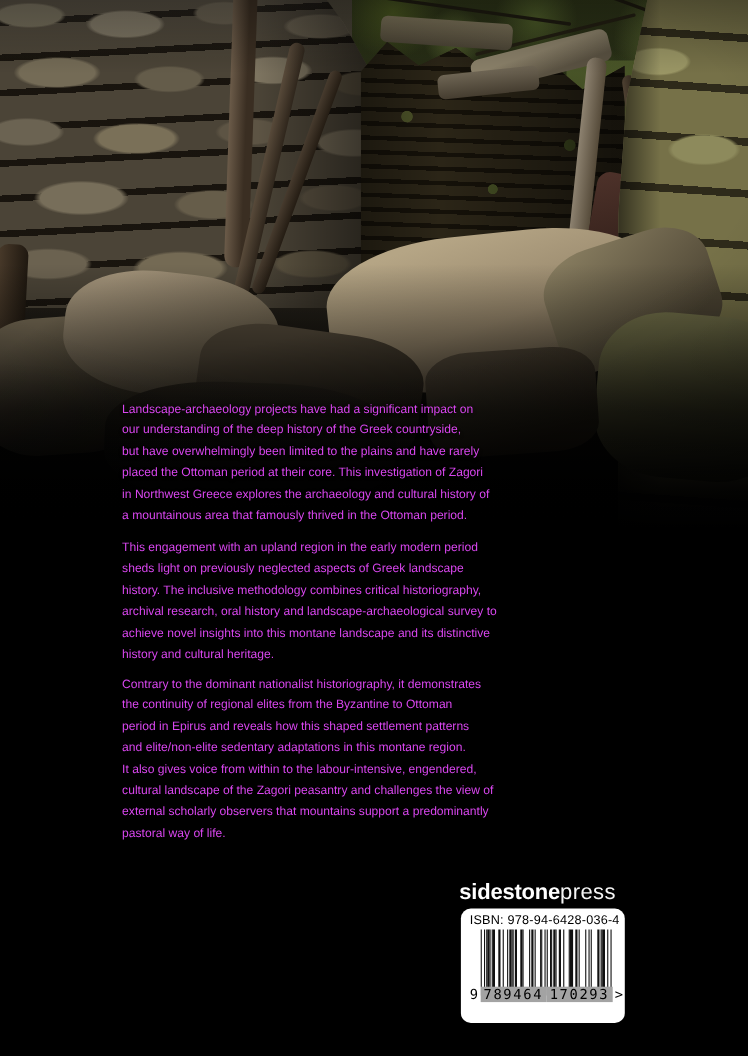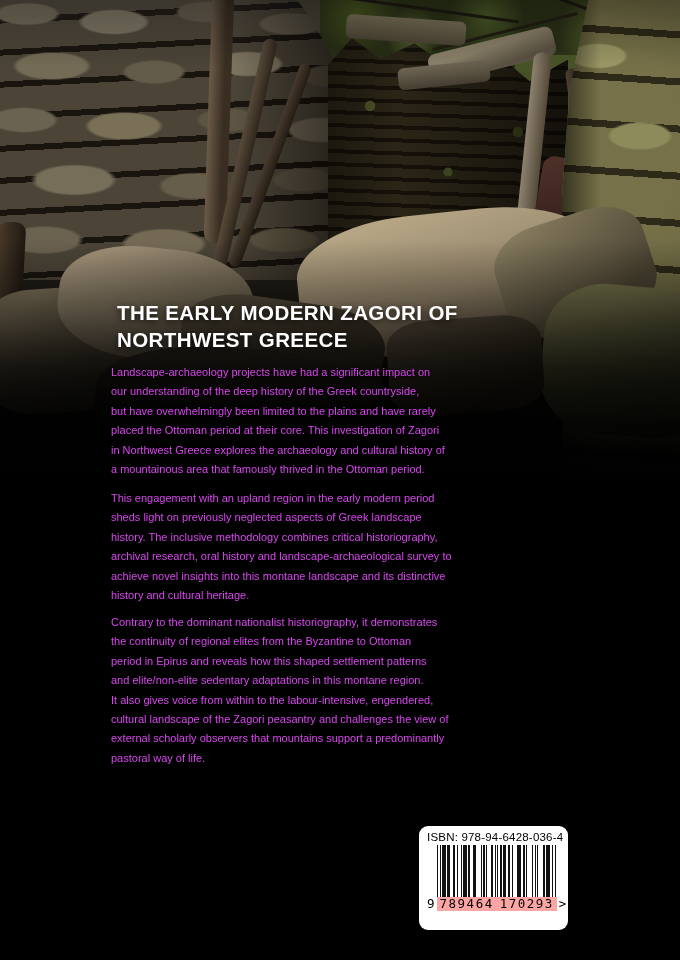--- a/index.html
+++ b/index.html
@@ -23,21 +23,21 @@
   
   .barcode{position:absolute;top:826px;right:112px;width:149px;height:104px;background:#fff;
            border-radius:9px;box-sizing:border-box;padding:5px 8px 0;z-index:6;}
   .isbn{color:#000;font-size:11.5px;line-height:12px;text-align:center;letter-spacing:.2px;
         white-space:nowrap;font-weight:400;}
   .bars{display:flex;height:60px;margin:2px 0 0 10px;width:119px;}
   .bar{flex:1 1 auto;}
   .bar.on{background:#111;}
   .digits{display:flex;justify-content:space-between;align-items:flex-end;margin-top:-8px;
           color:#000;font-family:"DejaVu Sans Mono",monospace;font-size:12.5px;line-height:14px;}
-  .grp{background:#fca5a5;padding:0 3px;letter-spacing:1.5px;}
+  .grp{background:#a3a3a3;padding:0 3px;letter-spacing:1.5px;}
   .d9{background:#fff;padding-right:2px;}
   .dgt{padding-left:2px;}
 </style>
 </head>
 <body>
 
 <div class="page">
 
   <div class="photo">
 
@@ -124,22 +124,20 @@
     <div class="ph" style="left:388px;top:318px;width:155px;height:95px;border-radius:26%;transform:rotate(-4deg);background:linear-gradient(160deg,#5e5342,#2c2519 80%);"></div>
     <div class="ph" style="left:95px;top:348px;width:265px;height:110px;border-radius:40%;transform:rotate(2deg);background:linear-gradient(175deg,#3b3428,#0f0d09 75%);"></div>
 
     <div class="ph" style="left:0;top:0;width:680px;height:480px;background:
       linear-gradient(180deg, rgba(0,0,0,.3) 0%, rgba(0,0,0,0) 14%),
       radial-gradient(ellipse 130% 90% at 42% 30%, rgba(0,0,0,0) 45%, rgba(0,0,0,.45) 100%),
       radial-gradient(ellipse 60% 45% at 0% 100%, rgba(0,0,0,.55), rgba(0,0,0,0) 70%),
       linear-gradient(180deg, rgba(0,0,0,0) 50%, rgba(0,0,0,.72) 78%, rgba(0,0,0,.97) 94%, #000 100%);"></div>
   </div>
 
-  <h1 class="title">THE EARLY MODERN ZAGORI OF
-NORTHWEST GREECE</h1>
   <p class="para p1">Landscape-archaeology projects have had a significant impact on
 our understanding of the deep history of the Greek countryside,
 but have overwhelmingly been limited to the plains and have rarely
 placed the Ottoman period at their core. This investigation of Zagori
 in Northwest Greece explores the archaeology and cultural history of
 a mountainous area that famously thrived in the Ottoman period.</p>
   <p class="para p3">Contrary to the dominant nationalist historiography, it demonstrates
 the continuity of regional elites from the Byzantine to Ottoman
 period in Epirus and reveals how this shaped settlement patterns
 and elite/non-elite sedentary adaptations in this montane region.
@@ -147,20 +145,21 @@
 cultural landscape of the Zagori peasantry and challenges the view of
 external scholarly observers that mountains support a predominantly
 pastoral way of life.</p>
   <p class="para p2">This engagement with an upland region in the early modern period
 sheds light on previously neglected aspects of Greek landscape
 history. The inclusive methodology combines critical historiography,
 archival research, oral history and landscape-archaeological survey to
 achieve novel insights into this montane landscape and its distinctive
 history and cultural heritage.</p>
 
+  <div class="publisher"><span class="pub-bold">sidestone</span><span class="pub-light">press</span></div>
 
   <div class="barcode">
     <div class="isbn">ISBN: 978-94-6428-036-4</div>
     <div class="bars">
         <span class="bar on"></span>
         <span class="bar"></span>
         <span class="bar on"></span>
         <span class="bar"></span>
         <span class="bar on"></span>
         <span class="bar on"></span>

